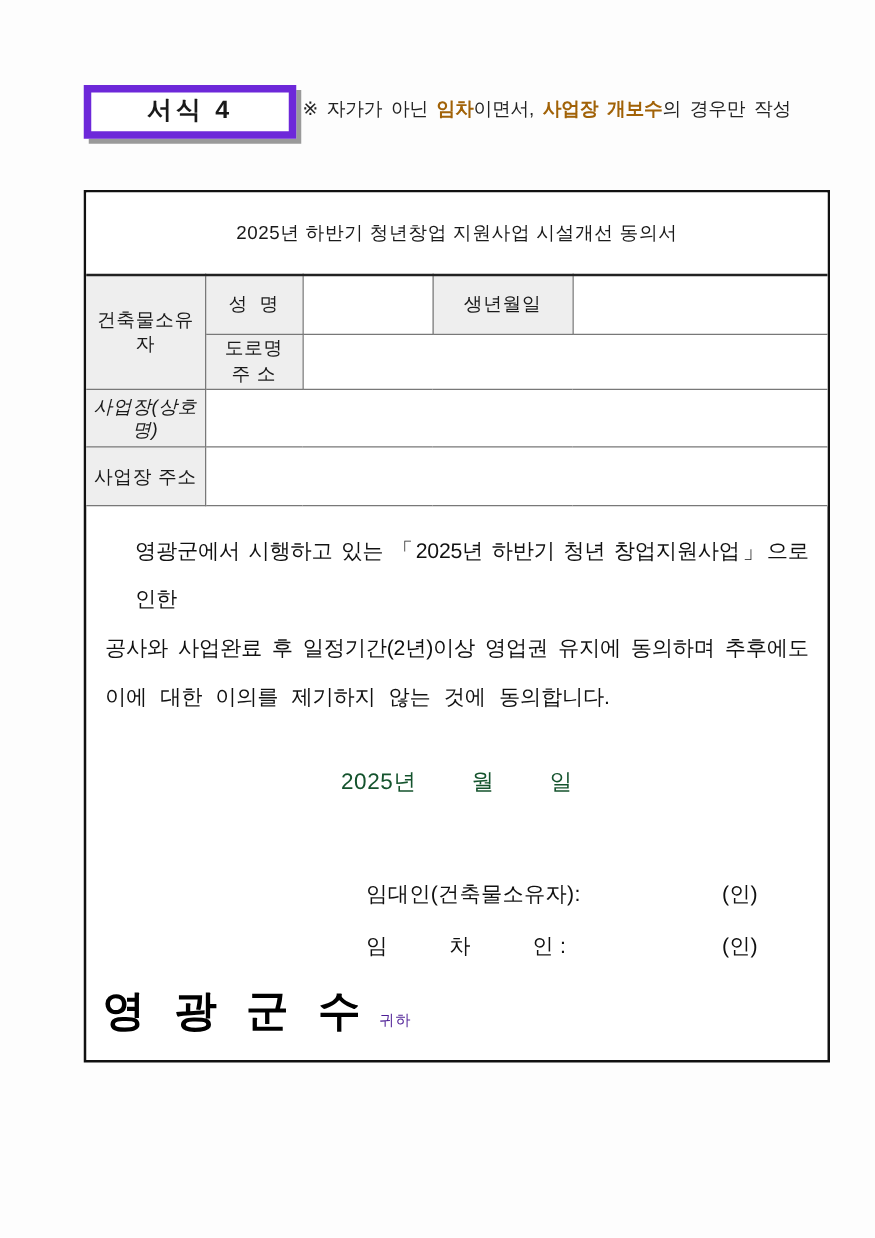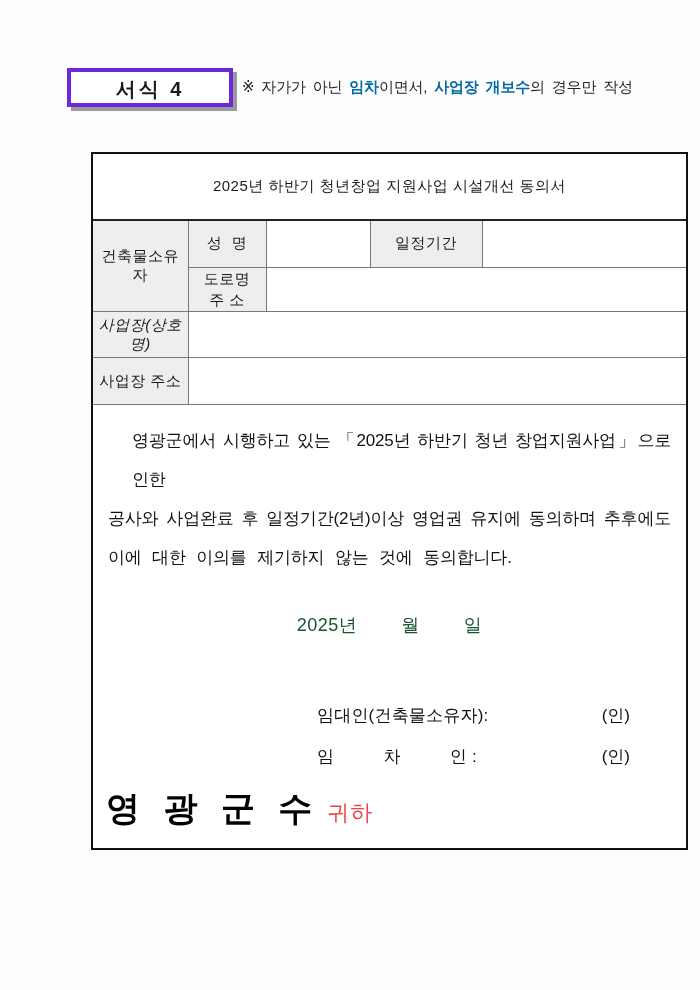--- a/index.html
+++ b/index.html
@@ -9,36 +9,36 @@
     font-family:"Liberation Sans","DejaVu Sans",sans-serif;
     color:#1a1a1a;
     position:relative;
     overflow:hidden;
   }
   .page{position:absolute;inset:0;}
 
   
   .form-label-box{
     position:absolute;left:67px;top:68px;width:158px;height:31px;
-    background:#ffffff;border:4px solid #6d28d9;
+    background:#ffffff;border:6px solid #6d28d9;
     box-shadow:4px 4px 0 #9a9a9a;
-    display:flex;align-items:flex-end;justify-content:center;
+    display:flex;align-items:flex-start;justify-content:center;
     font-size:20px;font-weight:bold;letter-spacing:3px;
   }
   .form-note{
     position:absolute;left:242px;top:78px;width:430px;
     font-size:15px;letter-spacing:-0.2px;word-spacing:3px;
     color:#222;white-space:nowrap;
   }
-  .form-note b{font-weight:bold;color:#0369a1;}
+  .form-note b{font-weight:bold;color:#a16207;}
 
   
   .main-box{
     position:absolute;left:67px;top:152px;width:597px;height:698px;
-    border:2px solid #111;background:#fff;box-sizing:border-box;margin-left:24px;
+    border:2px solid #111;background:#fff;box-sizing:border-box;
   }
 
   table.form-table{
     border-collapse:collapse;width:100%;table-layout:fixed;
   }
   table.form-table td,table.form-table th{
     border:1px solid #787878;
     font-size:15px;font-weight:normal;
     text-align:center;vertical-align:middle;
     padding:0 2px;box-sizing:border-box;
@@ -87,21 +87,21 @@
   .sig-seal{white-space:pre;}
 
   .recipient{
     position:absolute;left:13px;bottom:16px;
     display:flex;align-items:baseline;
   }
   .recipient-name{
     font-size:34px;font-weight:bold;letter-spacing:7px;color:#000000;
   }
   .recipient-suffix{
-    font-size:22px;margin-left:8px;color:#ef4444;letter-spacing:1px;
+    font-size:12px;margin-left:8px;color:#4c1d95;letter-spacing:1px;
   }
 </style>
 </head>
 <body>
 
 <div class="page">
 
   <div class="form-label-box">
     <span>서식 4</span>
   </div>
@@ -119,21 +119,21 @@
           <col style="width:204px">
       </colgroup>
       <tbody>
           <tr>
         <th class="title-cell" colspan="5">2025년 하반기 청년창업 지원사업 시설개선 동의서</th>
       </tr>
       <tr class="r1">
         <td class="lbl" rowspan="2">건축물소유자</td>
         <td class="lbl pre1">성  명</td>
         <td class="val"></td>
-        <td class="lbl">일정기간</td>
+        <td class="lbl">생년월일</td>
         <td class="val"></td>
       </tr>
       <tr class="r2">
         <td class="lbl pre">도로명
 주  소</td>
         <td class="val" colspan="3"></td>
       </tr>
       <tr class="r3">
         <td class="lbl">사업장(상호명)</td>
         <td class="val" colspan="4"></td>

